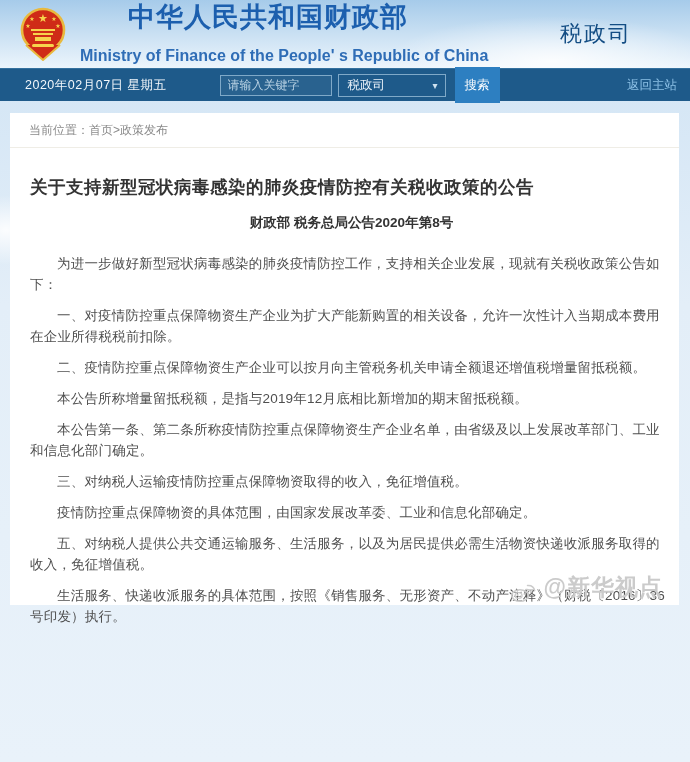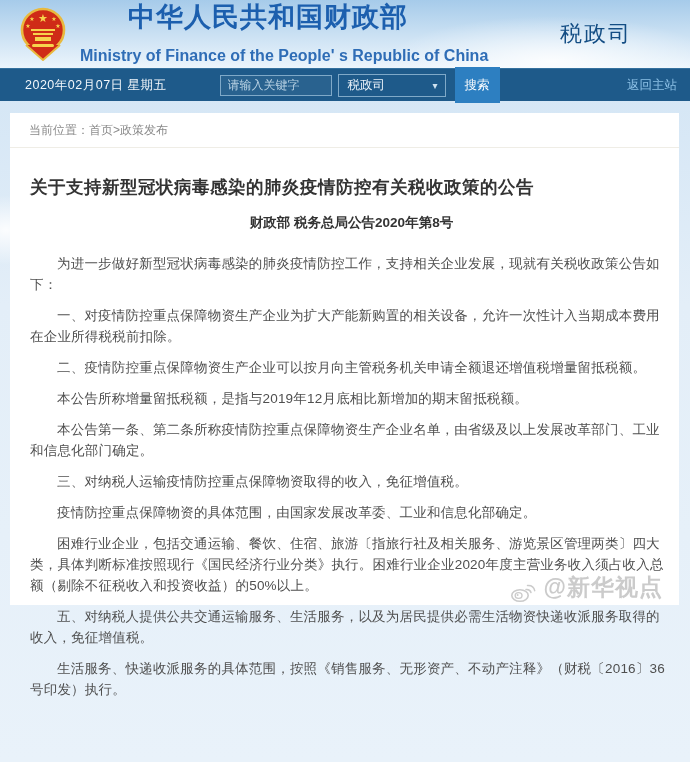--- a/index.html
+++ b/index.html
@@ -125,21 +125,20 @@
     <div class="doc-number">财政部 税务总局公告2020年第8号</div>
 
     <div class="body-text">
       <p>为进一步做好新型冠状病毒感染的肺炎疫情防控工作，支持相关企业发展，现就有关税收政策公告如下：</p>
       <p>一、对疫情防控重点保障物资生产企业为扩大产能新购置的相关设备，允许一次性计入当期成本费用在企业所得税税前扣除。</p>
       <p>二、疫情防控重点保障物资生产企业可以按月向主管税务机关申请全额退还增值税增量留抵税额。</p>
       <p>本公告所称增量留抵税额，是指与2019年12月底相比新增加的期末留抵税额。</p>
       <p>本公告第一条、第二条所称疫情防控重点保障物资生产企业名单，由省级及以上发展改革部门、工业和信息化部门确定。</p>
       <p>三、对纳税人运输疫情防控重点保障物资取得的收入，免征增值税。</p>
       <p>疫情防控重点保障物资的具体范围，由国家发展改革委、工业和信息化部确定。</p>
-      <p>困难行业企业，包括交通运输、餐饮、住宿、旅游〔指旅行社及相关服务、游览景区管理两类〕四大类，具体判断标准按照现行《国民经济行业分类》执行。困难行业企业2020年度主营业务收入须占收入总额（剔除不征税收入和投资收益）的50%以上。</p>
       <p>五、对纳税人提供公共交通运输服务、生活服务，以及为居民提供必需生活物资快递收派服务取得的收入，免征增值税。</p>
       <p>生活服务、快递收派服务的具体范围，按照《销售服务、无形资产、不动产注释》（财税〔2016〕36号印发）执行。</p>
 
     </div>
 
   </article>
 
   <div class="watermark">
     <svg class="weibo-icon" viewBox="0 0 26 20" aria-hidden="true">
       <ellipse cx="10" cy="12.5" rx="8.2" ry="5.8" fill="none" stroke="#cbcbcb" stroke-width="1.6"></ellipse>

